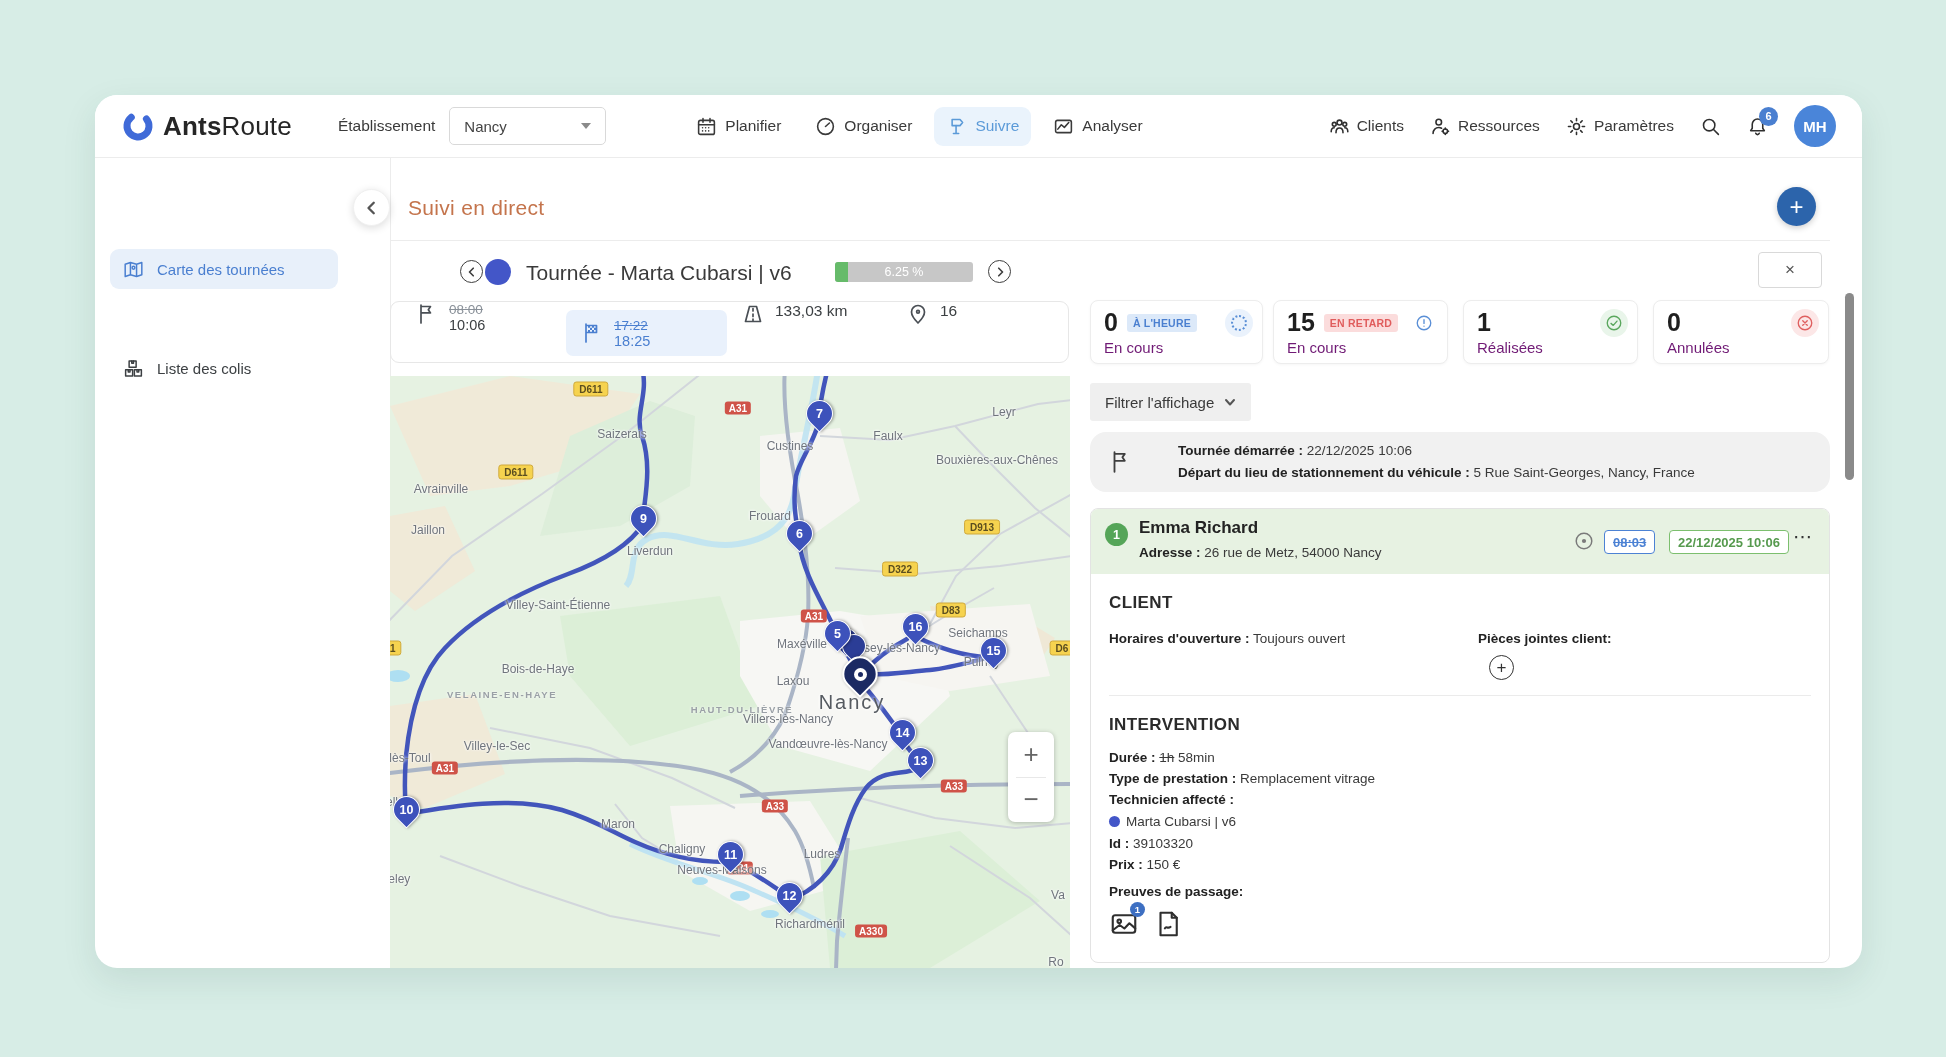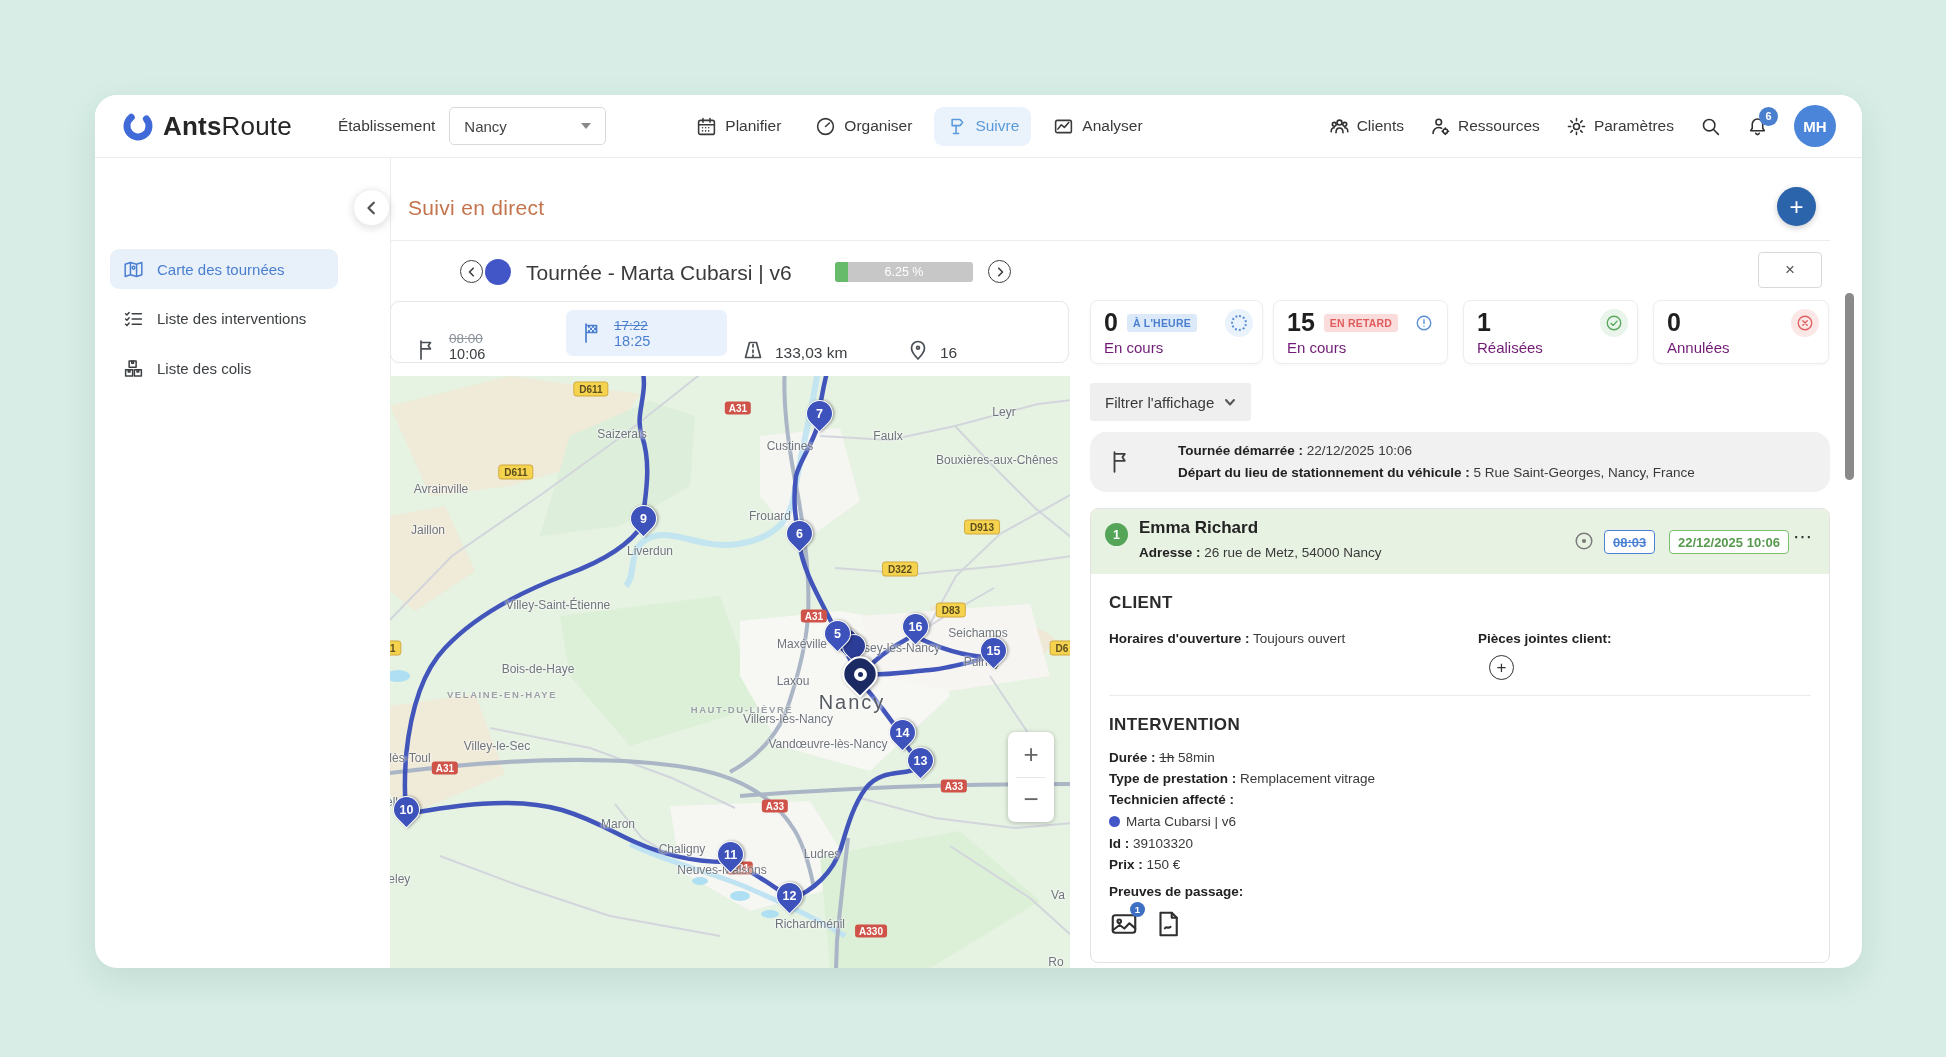--- a/index.html
+++ b/index.html
@@ -48,21 +48,21 @@
   .circ-nav svg{width:10px;height:10px;stroke:#3e3e3e;fill:none;stroke-width:2;stroke-linecap:round;stroke-linejoin:round}
   .tour-dot{position:absolute;left:390px;top:164px;width:26px;height:26px;border-radius:50%;background:#4356c8}
   .tour-title{position:absolute;left:431px;top:166px;font-size:21px;color:#3a3a3a}
   .progress{position:absolute;left:740px;top:167px;width:138px;height:20px;background:#c7c7c7;border-radius:3px;overflow:hidden}
   .progress .fill{position:absolute;left:0;top:0;bottom:0;background:#66bb6a}
   .progress .ptext{position:absolute;inset:0;display:flex;align-items:center;justify-content:center;color:#fff;font-size:12.5px}
 
   
   .statbar{position:absolute;left:295px;top:206px;width:679px;height:62px;border:1px solid #e7e7e7;border-radius:9px;background:#fff}
   .statbar svg{width:24px;height:24px;stroke:#4a4f55;fill:none;stroke-width:1.7;stroke-linecap:round;stroke-linejoin:round}
-  .sb-item{position:absolute;top:0;height:100%;display:flex;align-items:flex-end;gap:10px}
+  .sb-item{position:absolute;top:0;height:100%;display:flex;align-items:flex-start;gap:10px}
   .t-old{font-size:13.5px;color:#8a9199;text-decoration:line-through}
   .t-new{font-size:14.5px;color:#3c4043}
   .sb-hi{position:absolute;left:175px;top:8px;width:161px;height:46px;background:#e9f1fc;border-radius:7px;display:flex;align-items:center;gap:10px;padding:0 14px}
   .sb-hi svg{stroke:#4a7fd0}
   .sb-hi .t-old{color:#4a7fd0}
   .sb-hi .t-new{color:#4a7fd0}
   .sb-val{font-size:15.5px;color:#3c4043}
 
   
   .map{position:absolute;left:295px;top:281px;width:680px;height:592px;background:#e6f2e2;overflow:hidden}
@@ -224,26 +224,20 @@
     </div>
   </div>
 
   <div class="vdiv"></div>
   <div class="side-item active" style="top:154px">
     <svg viewBox="0 0 24 24">
         <path d="M2.5 6l6-2 7 2 6-2v14l-6 2-7-2-6 2zM8.5 4v14M15.5 6v14"></path>
         <circle cx="12" cy="10" r="1.6"></circle>
       </svg>
     <span>Carte des tournées</span>
-  </div>
-  <div class="side-item" style="top:203px">
-    <svg viewBox="0 0 24 24">
-        <path d="M3 6.5l1.5 1.5L7 5.2M3 12.5l1.5 1.5L7 11.2M3 18.5l1.5 1.5L7 17.2M10.5 6.5H21M10.5 12.5H21M10.5 18.5H21"></path>
-      </svg>
-    <span>Liste des interventions</span>
   </div>
   <div class="side-item" style="top:253px">
     <svg viewBox="0 0 24 24">
         <rect x="7" y="3.5" width="8" height="7"></rect>
         <path d="M10 3.5v2.4h2V3.5"></path>
         <rect x="3" y="13.5" width="8" height="7"></rect>
         <path d="M6 13.5v2.4h2v-2.4"></path>
         <rect x="13" y="13.5" width="8" height="7"></rect>
         <path d="M16 13.5v2.4h2v-2.4"></path>
       </svg>

